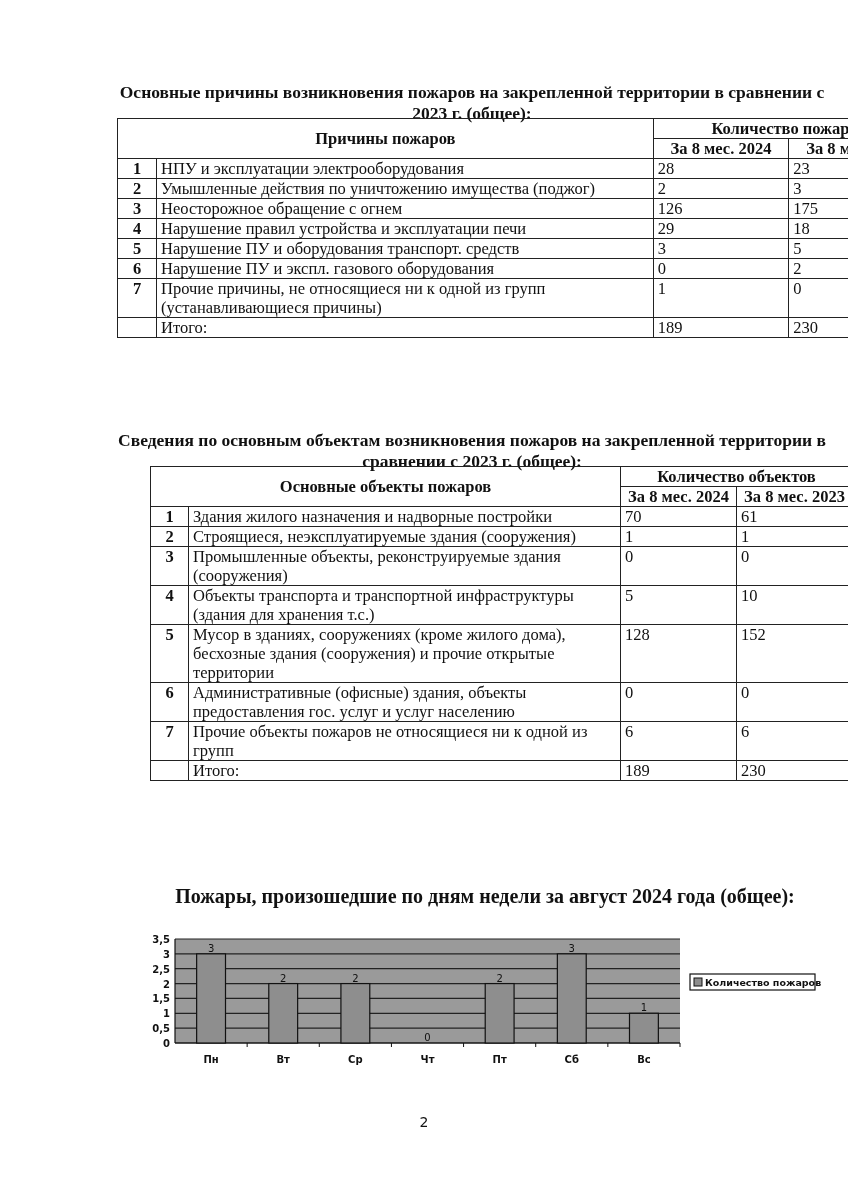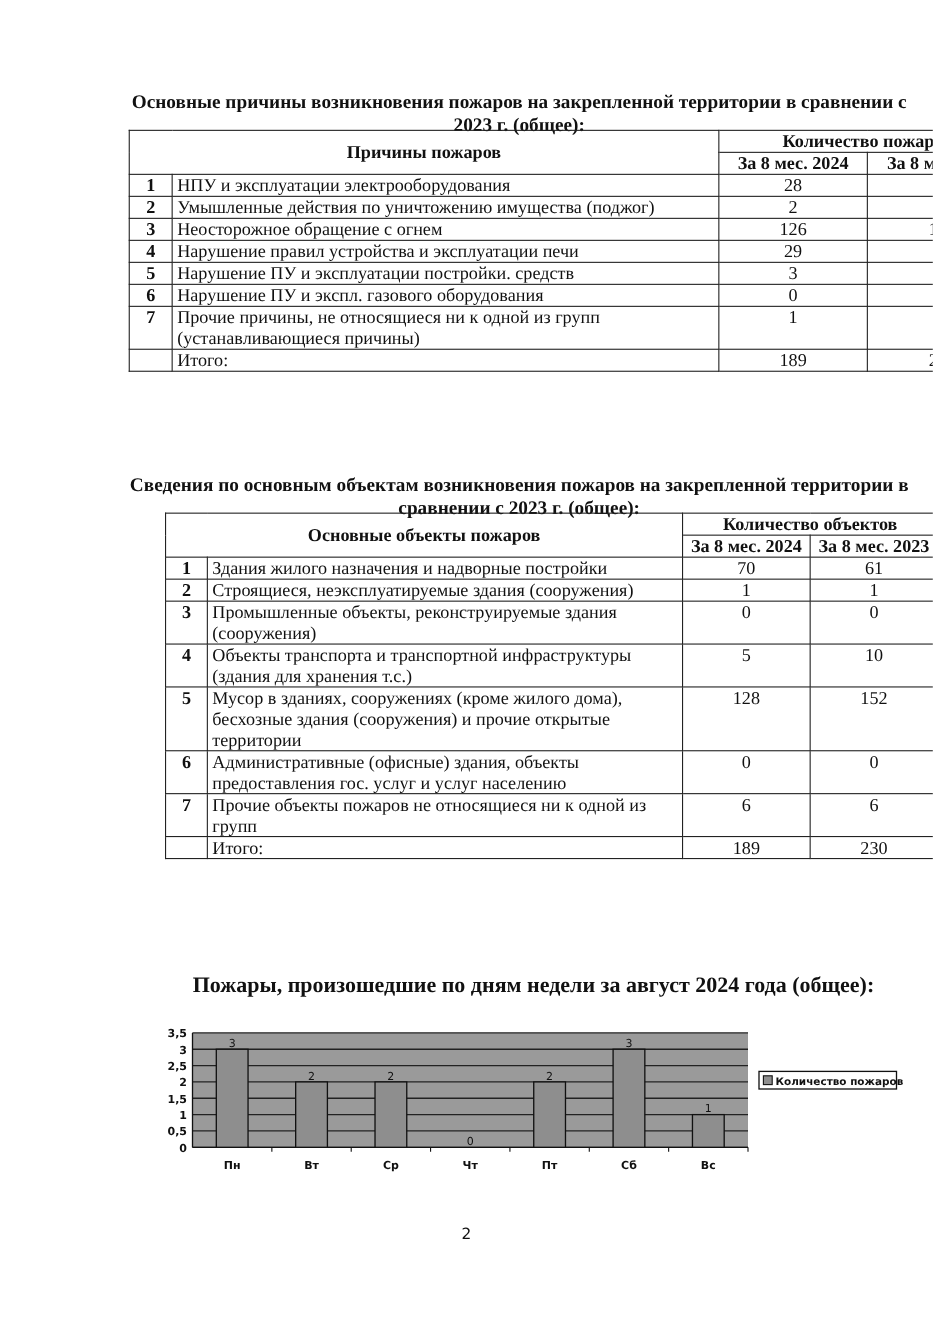--- a/index.html
+++ b/index.html
@@ -4,21 +4,21 @@
 <style>
   html, body { margin: 0; padding: 0; background: #ffffff; }
   body { width: 848px; height: 1200px; position: relative; overflow: hidden;
          font-family: "Liberation Serif", "DejaVu Serif", serif; color: #111; }
   .title { position: absolute; left: 112px; width: 720px; text-align: center;
            font-weight: bold; font-size: 17.5px; line-height: 21px; }
   table.t { position: absolute; border-collapse: collapse; font-size: 16.5px; line-height: 19px; }
   table.t td, table.t th { border: 1.3px solid #222; padding: 0 4px; vertical-align: top; }
   table.t th { font-weight: bold; text-align: center; vertical-align: middle; }
   .num { text-align: center; font-weight: bold; width: 20px; vertical-align: middle; }
-  .val { text-align: center; }
+  .val { text-align: left; }
   .tot { font-weight: normal; }
   #t1 { left: 117px; top: 118px; width: 808px; }
   #t2 { left: 122px; top: 466px; width: 703px; margin-left: 28px; }
   .chart { position: absolute; left: 140px; top: 925px; width: 690px; height: 150px; }
   .chart svg { overflow: visible; }
   .pageno { position: absolute; left: 0; width: 848px; top: 1114px; text-align: center;
             font-family: "DejaVu Sans", sans-serif; font-size: 14px; }
 </style>
 </head>
 <body>
@@ -62,21 +62,21 @@
         <td class="val">175</td>
       </tr>
       <tr>
         <td class="num">4</td>
         <td>Нарушение правил устройства и эксплуатации печи</td>
         <td class="val">29</td>
         <td class="val">18</td>
       </tr>
       <tr>
         <td class="num">5</td>
-        <td>Нарушение ПУ и эксплуатации постройки. средств</td>
+        <td>Нарушение ПУ и оборудования транспорт. средств</td>
         <td class="val">3</td>
         <td class="val">5</td>
       </tr>
       <tr>
         <td class="num">6</td>
         <td>Нарушение ПУ и экспл. газового оборудования</td>
         <td class="val">0</td>
         <td class="val">2</td>
       </tr>
       <tr>

